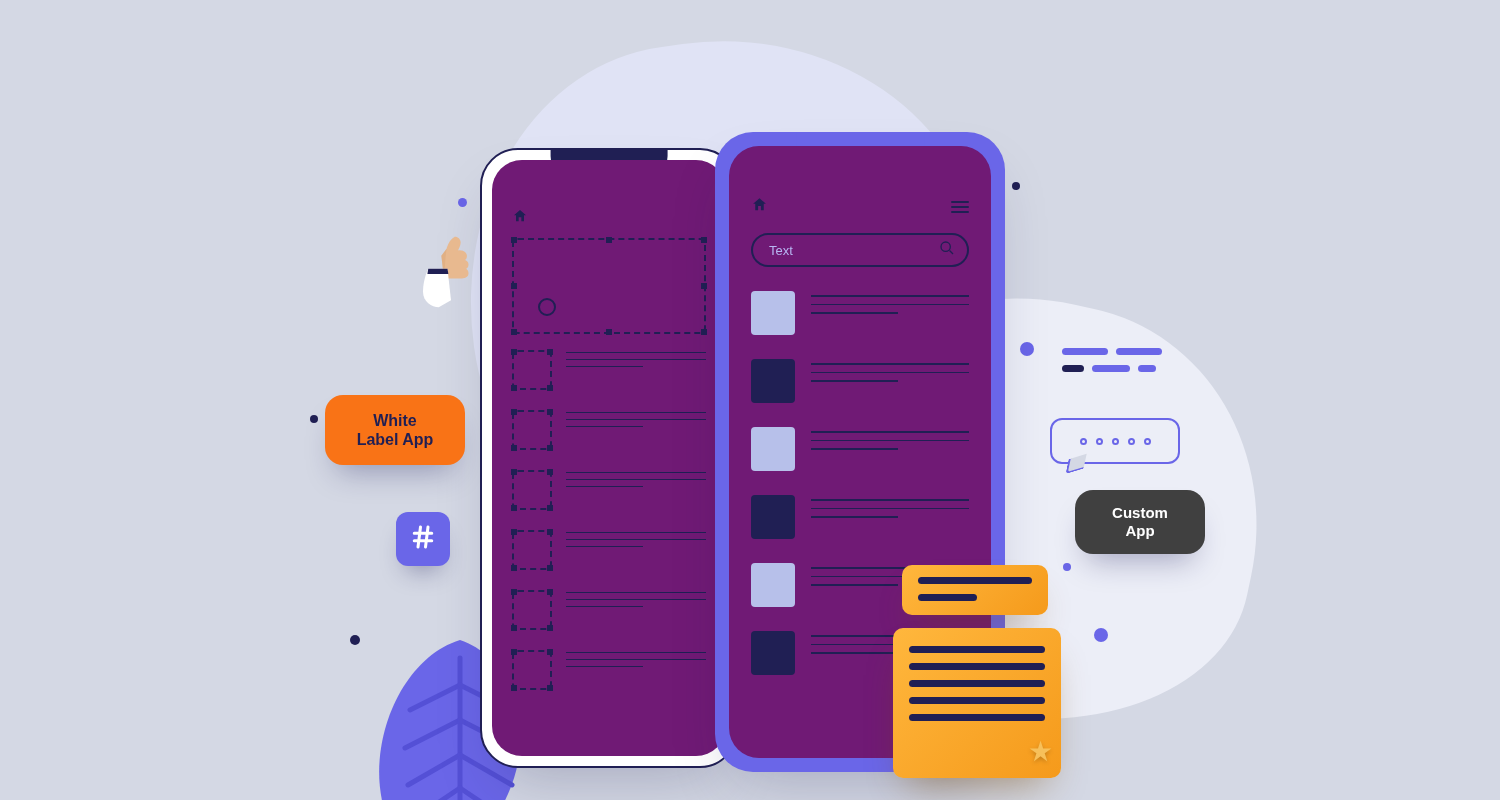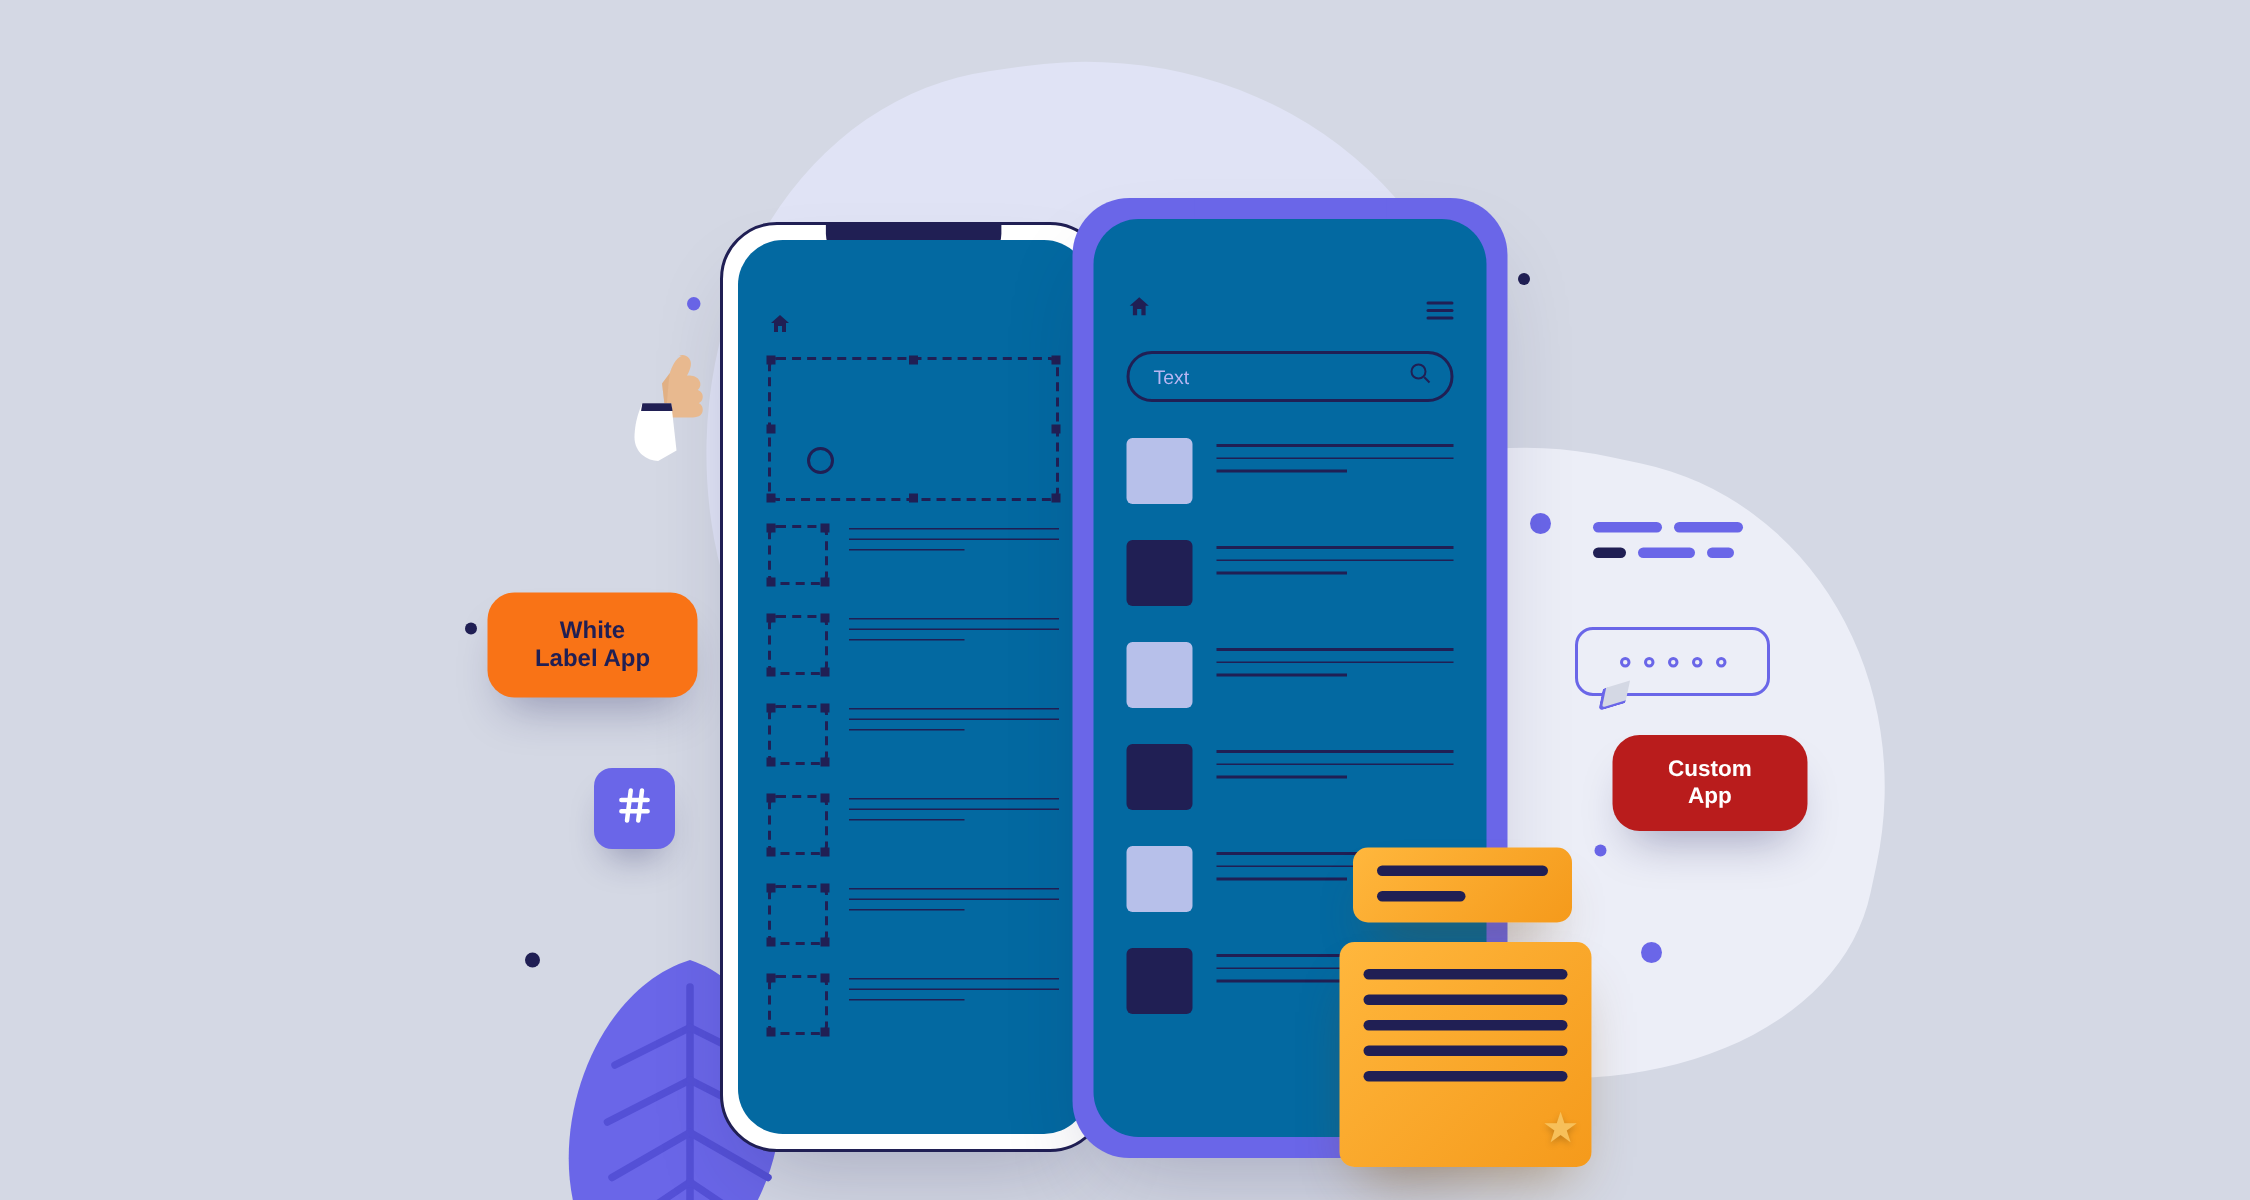--- a/index.html
+++ b/index.html
@@ -44,21 +44,21 @@
   
   .phone {
     position: absolute;
     border-radius: 38px;
     background: #fff;
     box-shadow: 0 30px 60px -20px rgba(30,30,80,.25);
   }
   .phone .screen {
     position: absolute; inset: 10px;
     border-radius: 30px;
-    background: #0369a1;
+    background: #701a75;
     overflow: hidden;
   }
   .notch {
     position: absolute;
     top: 0; left: 50%; transform: translateX(-50%);
     width: 46%; height: 28px;
     border-radius: 0 0 18px 18px;
   }
 
   
@@ -130,21 +130,21 @@
   .chip-white {
     left: 325px; top: 395px;
     width: 140px; height: 70px;
     background: #f97316;
     color: #201f54;
     font-size: 16px;
   }
   .chip-custom {
     left: 1075px; top: 490px;
     width: 130px; height: 64px;
-    background: #b91c1c;
+    background: #404040;
     color: #fff;
     font-size: 15px;
     justify-content: center;
   }
   .chip-hash {
     left: 396px; top: 512px;
     width: 54px; height: 54px;
     border-radius: 12px;
     background: #6a66e8;
     color:#fff;

